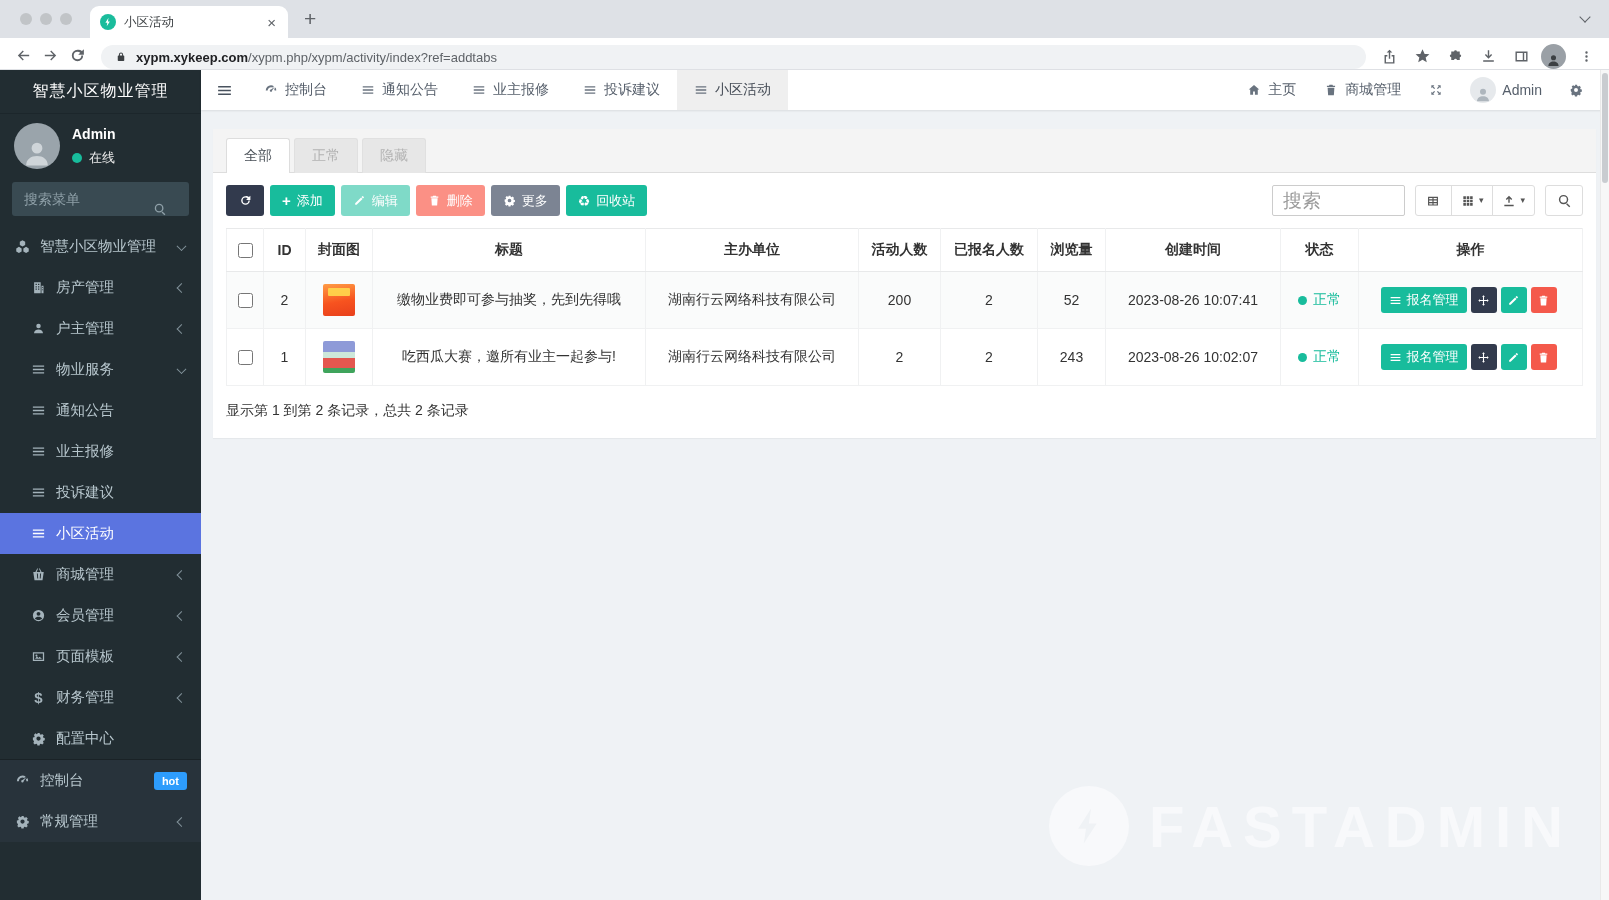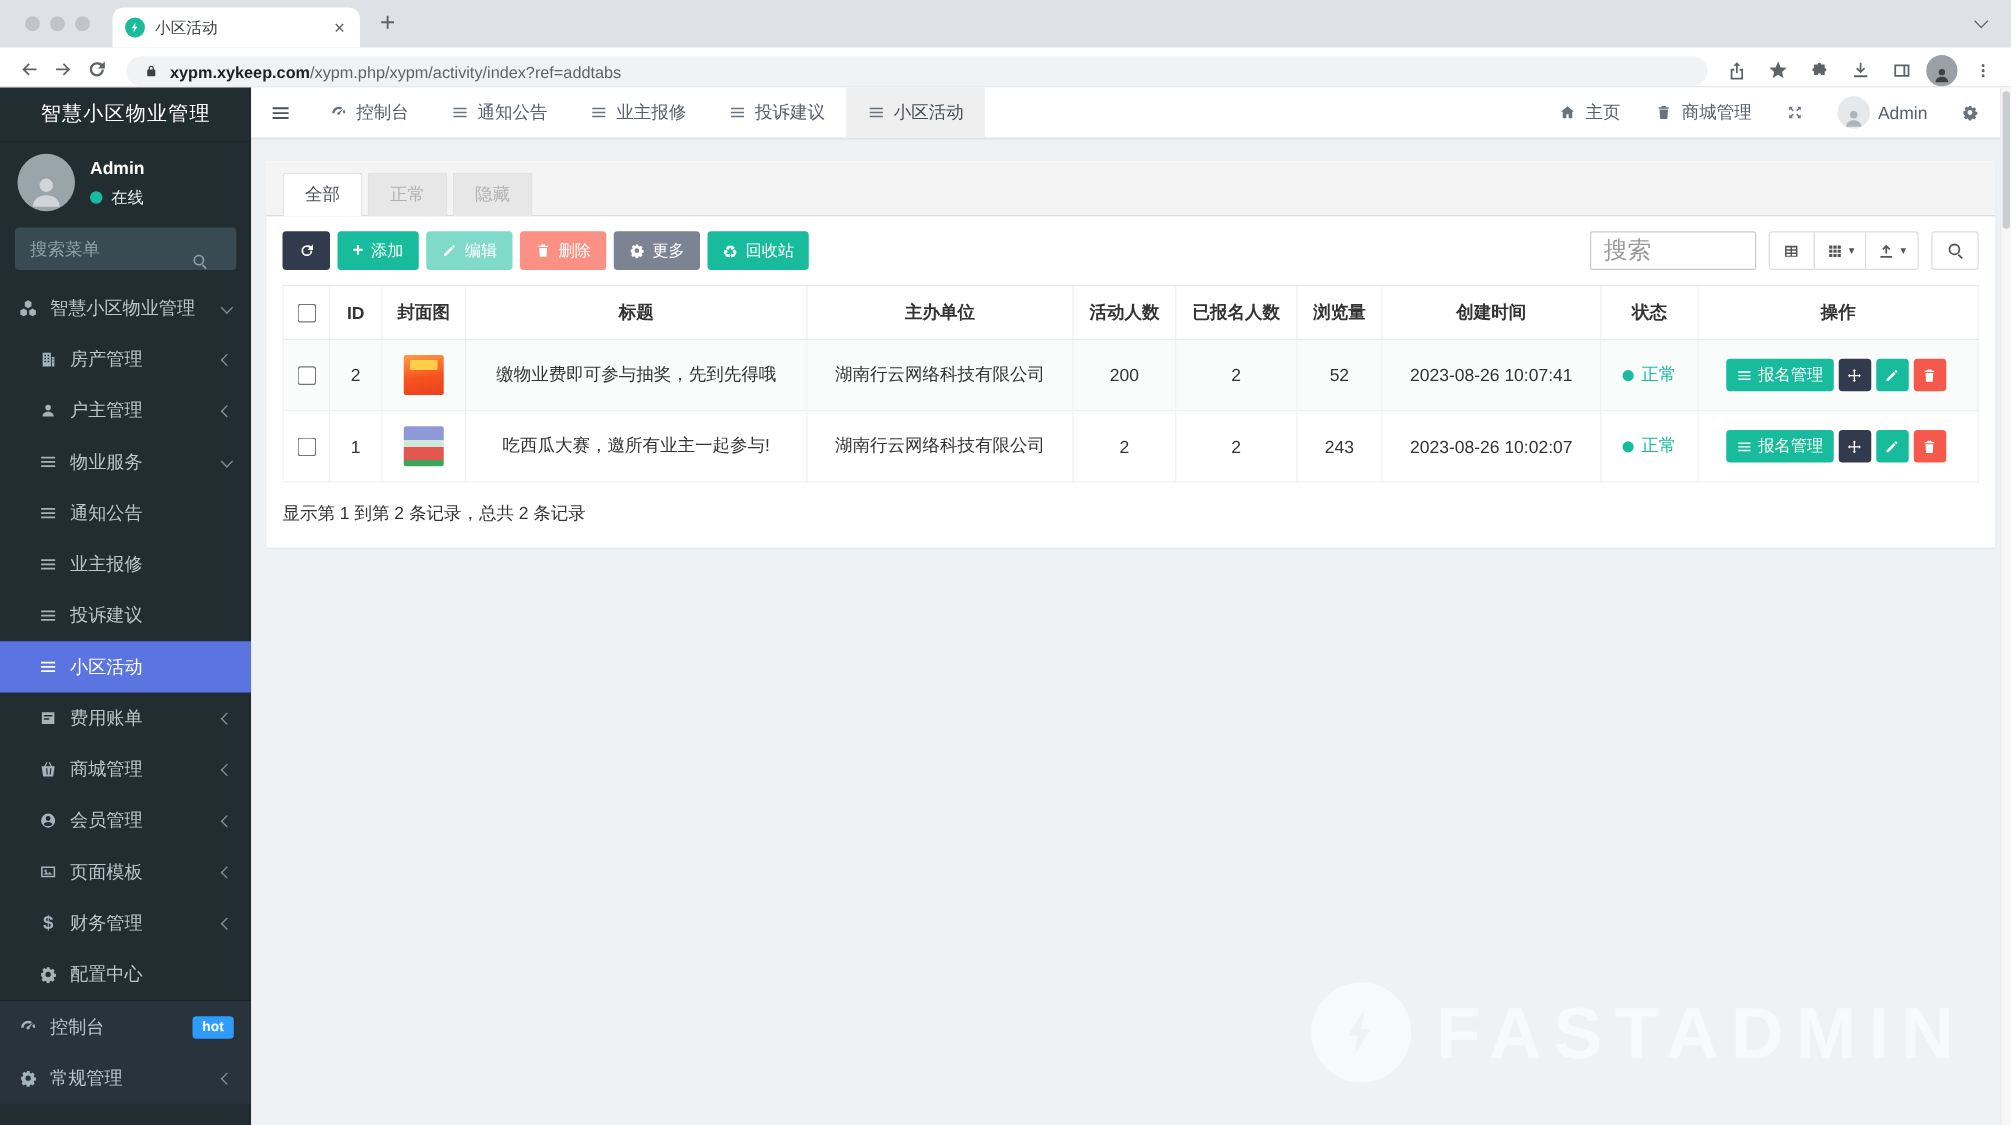--- a/index.html
+++ b/index.html
@@ -312,29 +312,20 @@
           <span class="i-wrap">
             <svg class="i" viewBox="0 0 24 24" fill-rule="evenodd">
               <path d="M3 5.5h18v2.2H3zM3 10.9h18v2.2H3zM3 16.3h18v2.2H3z"></path>
             </svg>
           </span>
           <span>小区活动</span>
         </div>
         <div class="mitem lvl2">
           <span class="i-wrap">
             <svg class="i" viewBox="0 0 24 24" fill-rule="evenodd">
-              <path d="M4 4.5h16v15H4zm2.5 3.5h11v2h-11zm0 4h7v2h-7z"></path>
-            </svg>
-          </span>
-          <span>费用账单</span>
-          <span class="chev left"></span>
-        </div>
-        <div class="mitem lvl2">
-          <span class="i-wrap">
-            <svg class="i" viewBox="0 0 24 24" fill-rule="evenodd">
               <path d="M7 8l3-5.5h1.4L9 8h6l-2.4-5.5H14L17 8h3.4l-2 13H5.6l-2-13zM9.4 10.5l.6 8h1.5l-.6-8zM14.6 10.5l-.6 8h1.5l.6-8z"></path>
             </svg>
           </span>
           <span>商城管理</span>
           <span class="chev left"></span>
         </div>
         <div class="mitem lvl2">
           <span class="i-wrap">
             <svg class="i" viewBox="0 0 24 24" fill-rule="evenodd">
               <path d="M12 3a9 9 0 1 1 0 18 9 9 0 0 1 0-18zm0 3.2a3.1 3.1 0 1 1 0 6.2 3.1 3.1 0 0 1 0-6.2zm0 12.8c2.3 0 4.4-.9 5.8-2.4-1.2-1.8-3.4-2.8-5.8-2.8s-4.6 1-5.8 2.8c1.4 1.5 3.5 2.4 5.8 2.4z"></path>

